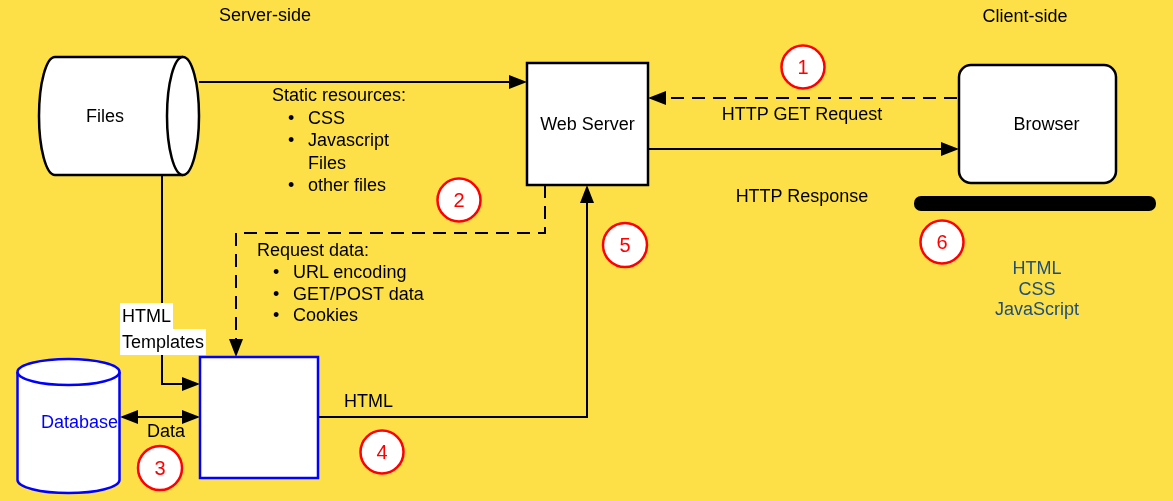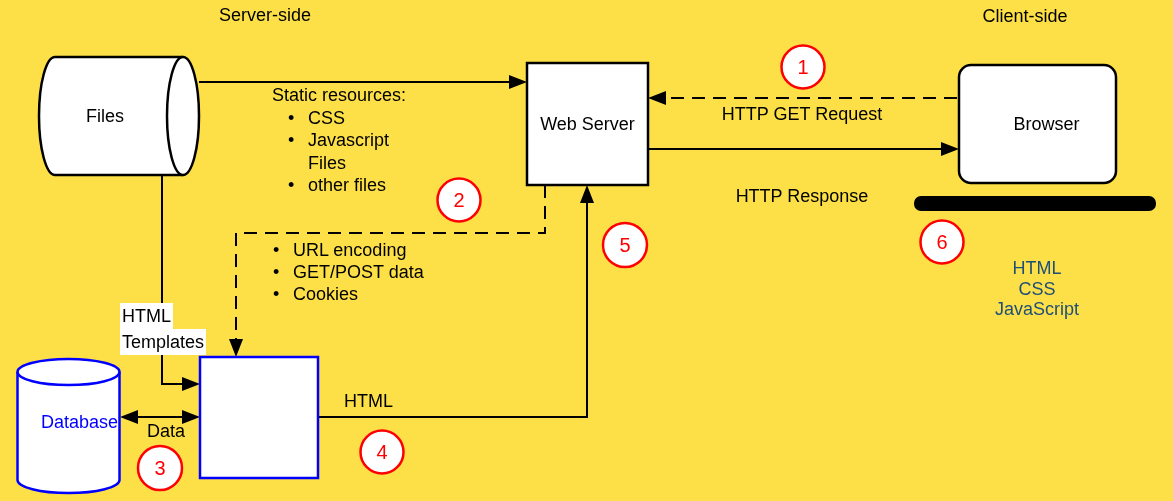--- a/index.html
+++ b/index.html
@@ -98,20 +98,21 @@
 
   <div class="list static" style="left:272px; top:84px;">
     <div class="title">Static resources:</div>
     <div class="row bulleted">CSS</div>
     <div class="row bulleted">Javascript</div>
     <div class="row">Files</div>
     <div class="row bulleted">other files</div>
   </div>
 
   <div class="list request" style="left:257px; top:240px;">
+    <div class="title">Request data:</div>
     <div class="row bulleted">URL encoding</div>
     <div class="row bulleted">GET/POST data</div>
     <div class="row bulleted">Cookies</div>
   </div>
 
   <div class="lbl center" style="left:702px; top:103px; width:200px;">HTTP GET Request</div>
   <div class="lbl center" style="left:702px; top:153px; width:200px;margin-top:32px;">HTTP Response</div>
 
   <div class="lbl" style="left:120px; top:303px; line-height:26px;">
     <span class="white-bg">HTML</span><br>

